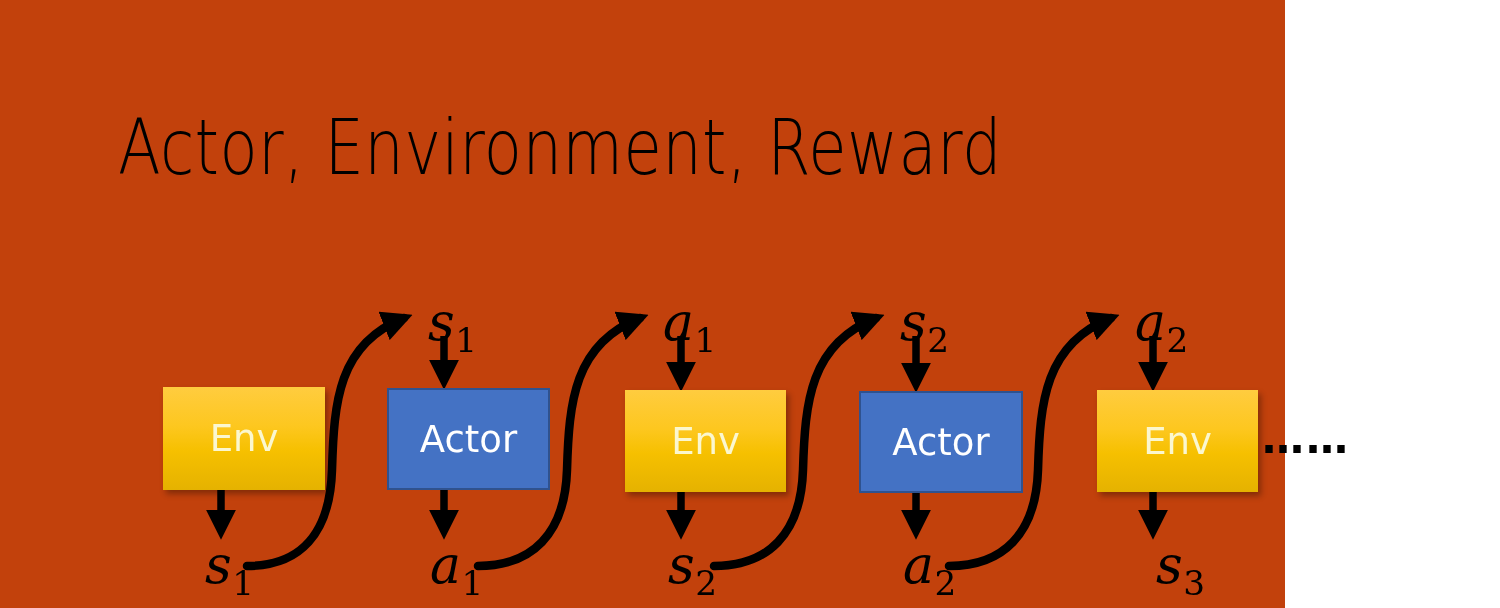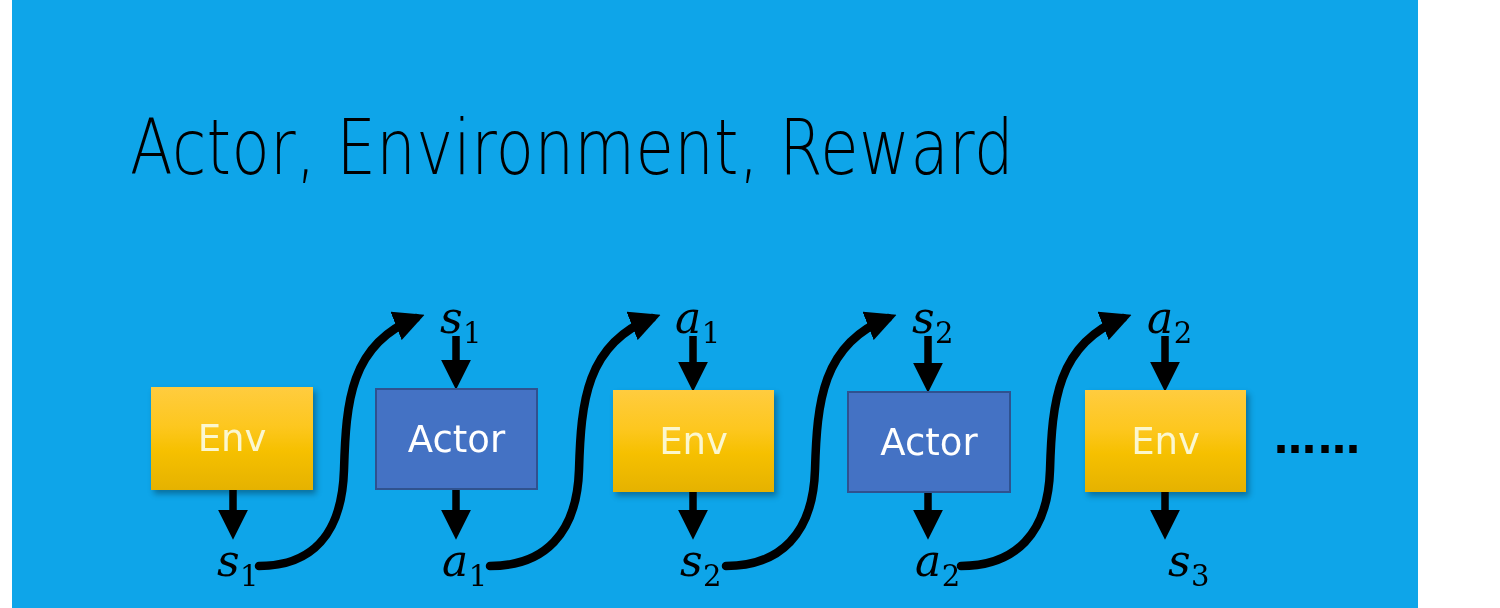--- a/index.html
+++ b/index.html
@@ -11,24 +11,24 @@
   body {
     width: 1500px;
     height: 608px;
     position: relative;
     overflow: hidden;
     font-family: "Liberation Sans", sans-serif;
   }
 
   #slide {
     position: absolute;
-    left: 12px; top: 0;
-    width: 1406px;
+    left: 0; top: 0;
+    width: 1285px;
     height: 608px;
-    background: #0ea5e9;
+    background: #c2410c;
   }
 
   
   #slide-title {
     position: absolute;
     left: 118px;
     top: 110px;
     font-family: "DejaVu Sans", sans-serif;
     font-size: 76px;
     font-weight: 300;
@@ -56,40 +56,41 @@
     box-sizing: border-box;
     display: flex;
     align-items: center;
     justify-content: center;
     font-family: "DejaVu Sans", sans-serif;
     font-weight: 400;
     font-size: 37px;
     letter-spacing: 0px;
     line-height: 1;
     user-select: none;
+    margin-left: 24px;
   }
   .node-env {
     background: linear-gradient(to bottom, #ffcc3f 0%, #fdc71f 38%, #f6c000 62%, #e5b200 100%);
     color: #fbf7cf;
     box-shadow: 3px 4px 6px rgba(0,0,0,0.32);
     border: none;
   }
   .node-actor {
     background: #4472c4;
     color: #ffffff;
     border: 2px solid #2f528f;
     box-shadow: none;
   }
 
   
   .sym-label {
     position: absolute;
     font-family: "DejaVu Serif", serif;
     font-style: italic;
-    font-size: 44px;
+    font-size: 52px;
     color: #000000;
     white-space: nowrap;
     user-select: none;
     line-height: 1;
   }
   .sym-label .sub {
     font-size: 0.66em;
     font-style: normal;
     vertical-align: -0.34em;
     margin-left: 0.5px;

